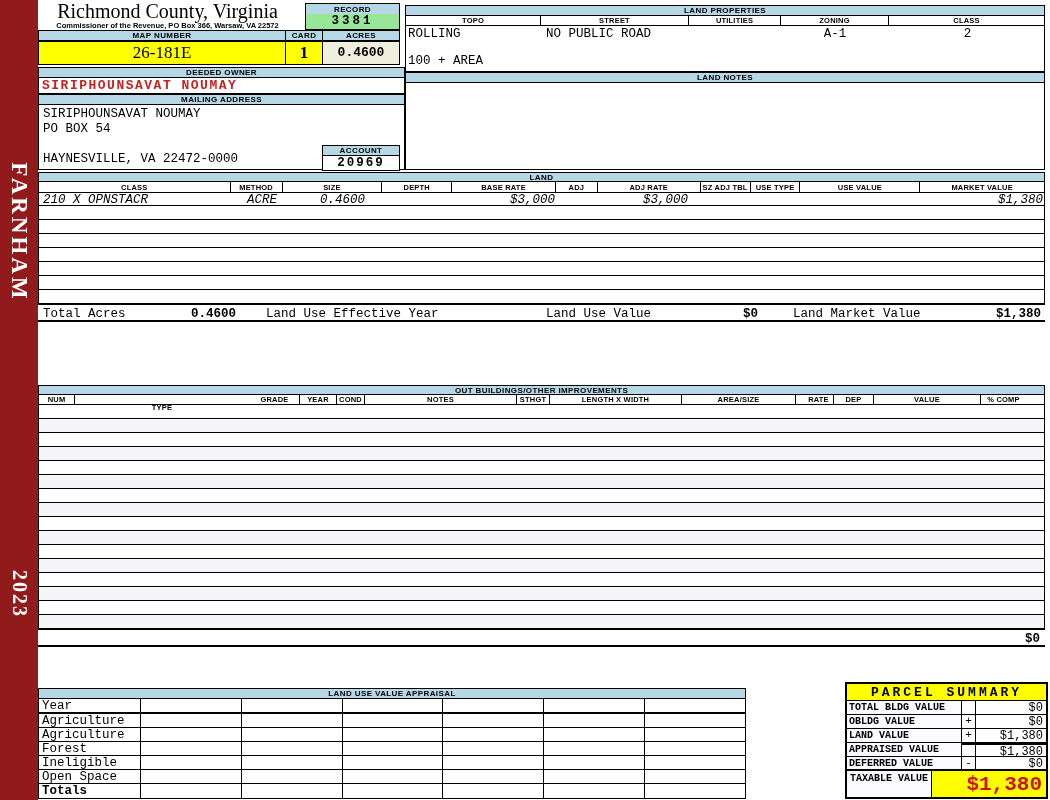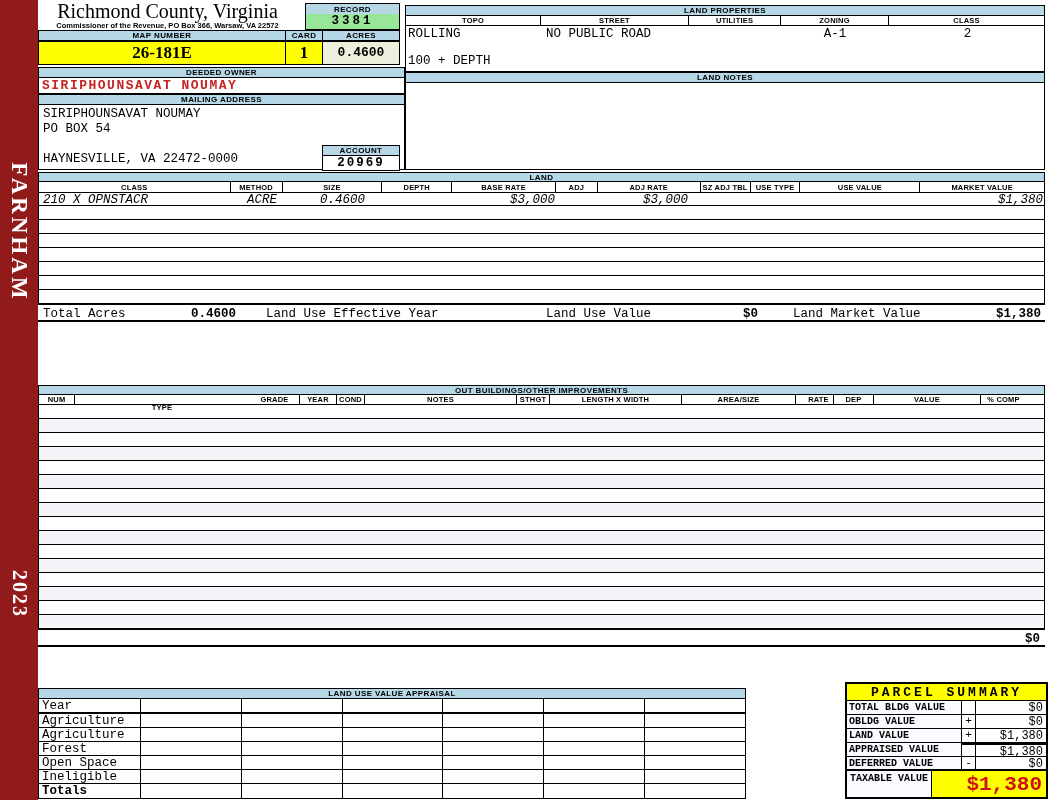--- a/index.html
+++ b/index.html
@@ -46,21 +46,21 @@
 
   <div class="abs" style="left:40px;top:0;width:255px;text-align:center;font-family:'Liberation Serif',serif;font-size:20px;line-height:23px">Richmond County, Virginia</div>
   <div class="abs" style="left:40px;top:21px;width:255px;text-align:center;font-size:7.5px;font-weight:bold">Commissioner of the Revenue, PO Box 366, Warsaw, VA 22572</div>
 
   <div class="bar" style="left:305px;top:3px;width:95px;height:12px">RECORD</div>
   <div class="abs mono" style="left:305px;top:14px;width:95px;height:16px;background:#98E698;border:1px solid #000;border-top:none;text-align:center;font-size:12.5px;font-weight:bold;letter-spacing:3px;line-height:15px">3381</div>
 
   <div class="bar" style="left:38px;top:30px;width:248px;height:11px">MAP NUMBER</div>
   <div class="bar" style="left:285px;top:30px;width:38px;height:11px">CARD</div>
   <div class="bar" style="left:322px;top:30px;width:78px;height:11px">ACRES</div>
-  <div class="abs" style="left:38px;top:41px;width:248px;height:24px;background:#FFFF00;border:1px solid #000;text-align:center;font-family:'Liberation Serif',serif;font-weight:bold;font-size:17px;line-height:22px">26-181E</div>
+  <div class="abs" style="left:38px;top:41px;width:248px;height:24px;background:#FFFF00;border:1px solid #000;text-align:center;font-family:'Liberation Serif',serif;font-weight:normal;font-size:17px;line-height:22px">26-181E</div>
   <div class="abs" style="left:285px;top:41px;width:38px;height:24px;background:#FFFF00;border:1px solid #000;text-align:center;font-family:'Liberation Serif',serif;font-weight:bold;font-size:17px;line-height:22px">1</div>
   <div class="abs mono" style="left:322px;top:41px;width:78px;height:24px;background:#EFEFDE;border:1px solid #000;text-align:center;font-weight:bold;font-size:13px;line-height:22px">0.4600</div>
 
   <div class="bar" style="left:38px;top:67px;width:367px;height:11px">DEEDED OWNER</div>
   <div class="abs mono" style="left:38px;top:78px;width:367px;height:16px;border:1px solid #000;border-top:none;font-size:13px;font-weight:bold;color:#C52222;letter-spacing:1.5px;padding-left:3px;line-height:15px">SIRIPHOUNSAVAT NOUMAY</div>
 
   <div class="bar" style="left:38px;top:94px;width:367px;height:11px">MAILING ADDRESS</div>
   <div class="valbox" style="left:38px;top:105px;width:367px;height:65px;border-top:none">
     <div class="datacell" style="left:4px;top:2px">SIRIPHOUNSAVAT NOUMAY</div>
     <div class="datacell" style="left:4px;top:17px">PO BOX 54</div>
@@ -76,21 +76,21 @@
       <div class="hcell" style="width: 148px;">STREET</div>
       <div class="hcell" style="width: 92px;">UTILITIES</div>
       <div class="hcell" style="width: 108px;">ZONING</div>
       <div class="hcell" style="width: 155px;">CLASS</div>
     </div>
   <div class="valbox" style="left:405px;top:26px;width:640px;height:46px;border-top:none">
     <div class="datacell" style="left:2px;top:1px">ROLLING</div>
     <div class="datacell" style="left:140px;top:1px">NO PUBLIC ROAD</div>
     <div class="datacell" style="left:375px;top:1px;width:108px;text-align:center">A-1</div>
     <div class="datacell" style="left:483px;top:1px;width:157px;text-align:center">2</div>
-    <div class="datacell" style="left:2px;top:28px">100 + DEPTH</div>
+    <div class="datacell" style="left:2px;top:28px">100 + AREA</div>
   </div>
 
   <div class="bar" style="left:405px;top:72px;width:640px;height:11px">LAND NOTES</div>
   <div class="valbox" style="left:405px;top:83px;width:640px;height:87px;border-top:none"></div>
 
   <div class="bar" style="left:38px;top:172px;width:1007px;height:10px">LAND</div>
   <div class="hrow" style="left:38px;top:182px;width:1007px;height:11px;border-top:none" id="land-headers">
       <div class="hcell" style="width: 192px;">CLASS</div>
       <div class="hcell" style="width: 52px;">METHOD</div>
       <div class="hcell" style="width: 100px;">SIZE</div>
@@ -200,30 +200,30 @@
       <div class="grow" style="height: 14px;">
         <div class="gcell" style="width: 102px;">Forest</div>
         <div class="gcell" style="width: 101px;"></div>
         <div class="gcell" style="width: 101px;"></div>
         <div class="gcell" style="width: 101px;"></div>
         <div class="gcell" style="width: 101px;"></div>
         <div class="gcell" style="width: 101px;"></div>
         <div class="gcell" style="width: 100px;"></div>
       </div>
       <div class="grow" style="height: 14px;">
+        <div class="gcell" style="width: 102px;">Ineligible</div>
+        <div class="gcell" style="width: 101px;"></div>
+        <div class="gcell" style="width: 101px;"></div>
+        <div class="gcell" style="width: 101px;"></div>
+        <div class="gcell" style="width: 101px;"></div>
+        <div class="gcell" style="width: 101px;"></div>
+        <div class="gcell" style="width: 100px;"></div>
+      </div>
+      <div class="grow" style="height: 14px;">
         <div class="gcell" style="width: 102px;">Open Space</div>
-        <div class="gcell" style="width: 101px;"></div>
-        <div class="gcell" style="width: 101px;"></div>
-        <div class="gcell" style="width: 101px;"></div>
-        <div class="gcell" style="width: 101px;"></div>
-        <div class="gcell" style="width: 101px;"></div>
-        <div class="gcell" style="width: 100px;"></div>
-      </div>
-      <div class="grow" style="height: 14px;">
-        <div class="gcell" style="width: 102px;">Ineligible</div>
         <div class="gcell" style="width: 101px;"></div>
         <div class="gcell" style="width: 101px;"></div>
         <div class="gcell" style="width: 101px;"></div>
         <div class="gcell" style="width: 101px;"></div>
         <div class="gcell" style="width: 101px;"></div>
         <div class="gcell" style="width: 100px;"></div>
       </div>
       <div class="grow" style="height: 14px; border-bottom: none;">
         <div class="gcell" style="width: 102px; font-weight: bold;">Totals</div>
         <div class="gcell" style="width: 101px;"></div>

